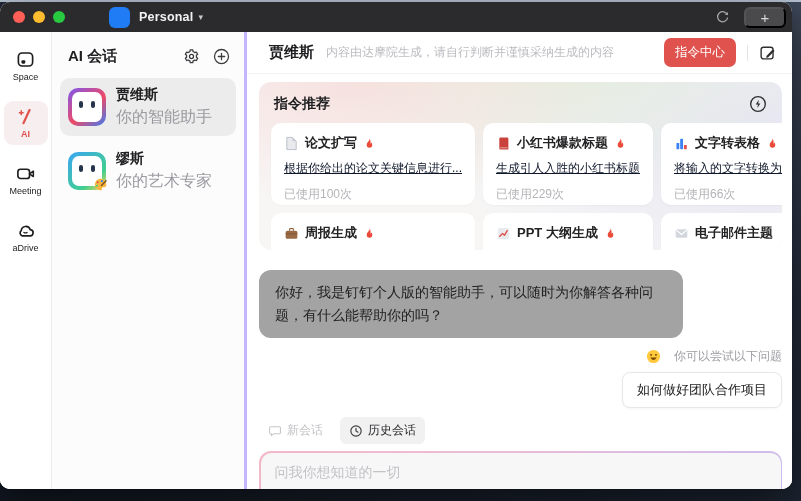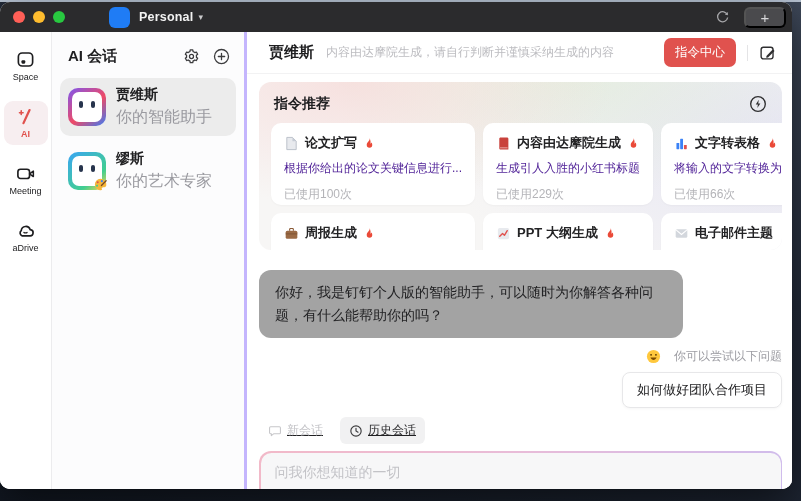--- a/index.html
+++ b/index.html
@@ -73,32 +73,32 @@
       radial-gradient(420px 200px at 18% 0%, rgba(246,211,209,.6), transparent 62%),
       radial-gradient(420px 220px at 60% -10%, rgba(216,234,203,.5), transparent 60%),
       radial-gradient(520px 280px at 100% 35%, rgba(213,213,240,.5), transparent 65%),
       #f7f6f5;
   }
   .panelhead { display:flex; align-items:center; justify-content:space-between; padding:13px 15px 0; }
   .ptitle { font-size:14px; font-weight:bold; }
   .cards { display:grid; grid-template-columns:repeat(3,1fr); grid-auto-rows:82px; gap:8px; padding:0 12px; margin-top:10px; }
   .card { background:#fff; border-radius:10px; padding:11px 13px; box-shadow:0 1px 2px rgba(0,0,0,.03); }
   .cardtitle { display:flex; align-items:center; gap:6px; font-size:13px; font-weight:bold; color:#232325; white-space:nowrap; overflow:hidden; }
-  .carddesc { font-size:12px; color:#4c1d95; margin-top:8px; white-space:nowrap; overflow:hidden; text-overflow:ellipsis; }
+  .carddesc { font-size:12px; color:#0f172a; margin-top:8px; white-space:nowrap; overflow:hidden; text-overflow:ellipsis;text-decoration:underline; }
   .cardusage { font-size:12px; color:#b4b4b8; margin-top:9px; }
 
   .bubble { margin-top:20px; align-self:flex-start; max-width:424px; background:#a3a3a3;
     border-radius:12px; padding:11px 16px; font-size:14px; line-height:23px; color:#232325; }
 
   .hintrow { margin-top:10px; align-self:flex-end; display:flex; align-items:center; gap:13px;
     font-size:12px; color:#9c9ca2; }
   .question-btn { align-self:flex-end; margin-top:7px; background:#fff; border:1px solid #e7e7e9;
     border-radius:8px; padding:8px 14px; font-size:13px; color:#232325; box-shadow:0 1px 3px rgba(0,0,0,.04); }
 
-  .sessrow { margin-top:9px; display:flex; gap:8px; align-items:center;text-decoration:underline; }
+  .sessrow { margin-top:9px; display:flex; gap:8px; align-items:center; }
   .sessbtn { display:flex; align-items:center; gap:5px; font-size:12px; padding:5px 9px; border-radius:6px; border:none; background:transparent; }
   .sessbtn.newsess { color:#c2c2c6; }
   .sessbtn.history { background:#f1f1f2; color:#2a2a2c; }
 
   .composer-border { margin-top:7px; flex:1; min-height:68px; border-radius:12px; padding:1.5px;
     background:linear-gradient(120deg,#f2b9c8 0%,#e9bcd8 45%,#cdbcee 100%); }
   .composer { width:100%; height:100%; border-radius:10.5px; background:#f7f7f8; position:relative; padding:10px 14px; }
   .composer input { width:95%; border:none; outline:none; background:transparent; font-size:14px;
     font-family:inherit; color:#232325; }
   .composer input::placeholder { color:#c3c3c7; }
@@ -277,21 +277,21 @@
             </div>
 
             <div class="card">
               <div class="cardtitle">
                 <span>
                     <svg width="15" height="15" viewBox="0 0 16 16">
                       <path d="M3.5 3c0-.8.6-1.4 1.4-1.4h6.9c.8 0 1.4.6 1.4 1.4v11.4H4.9c-.8 0-1.4-.6-1.4-1.4z" fill="#c9423c"></path>
                       <path d="M4.2 12.6h8.2" stroke="#e9aaa6" stroke-width="1"></path>
                     </svg>
                   </span>
-                <span>内容由达摩院生成</span>
+                <span>小红书爆款标题</span>
                 <span>
                     <svg width="13" height="13" viewBox="0 0 16 16">
                       <path d="M8 1c.8 2.2-.4 3.4-1.6 4.8C5.2 7.2 4.6 8.3 4.6 9.7a3.4 3.4 0 0 0 6.8 0c0-1.1-.4-2-1-2.9-.3.7-.8 1.2-1.3 1.4.5-1.6.3-3.3-1.1-7.2z" fill="#ea4a38"></path>
                     </svg>
                   </span>
               </div>
               <div class="carddesc">生成引人入胜的小红书标题</div>
               <div class="cardusage">已使用229次</div>
             </div>
 

